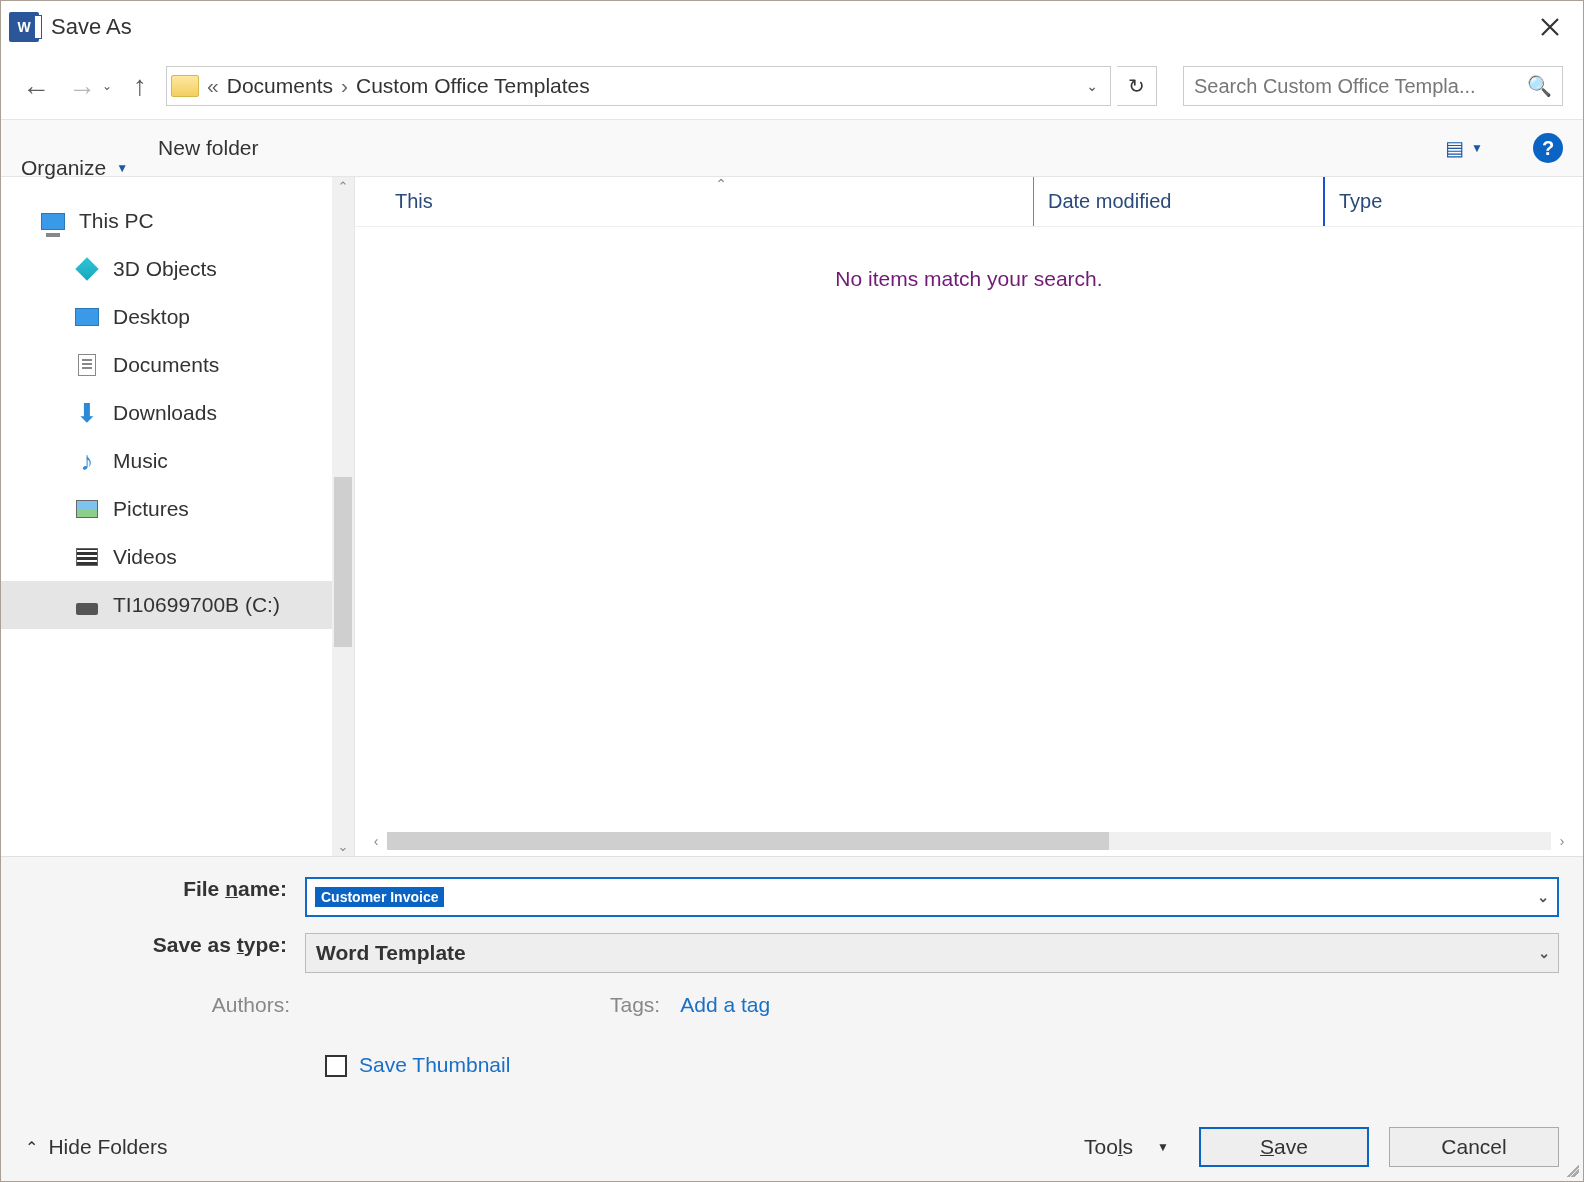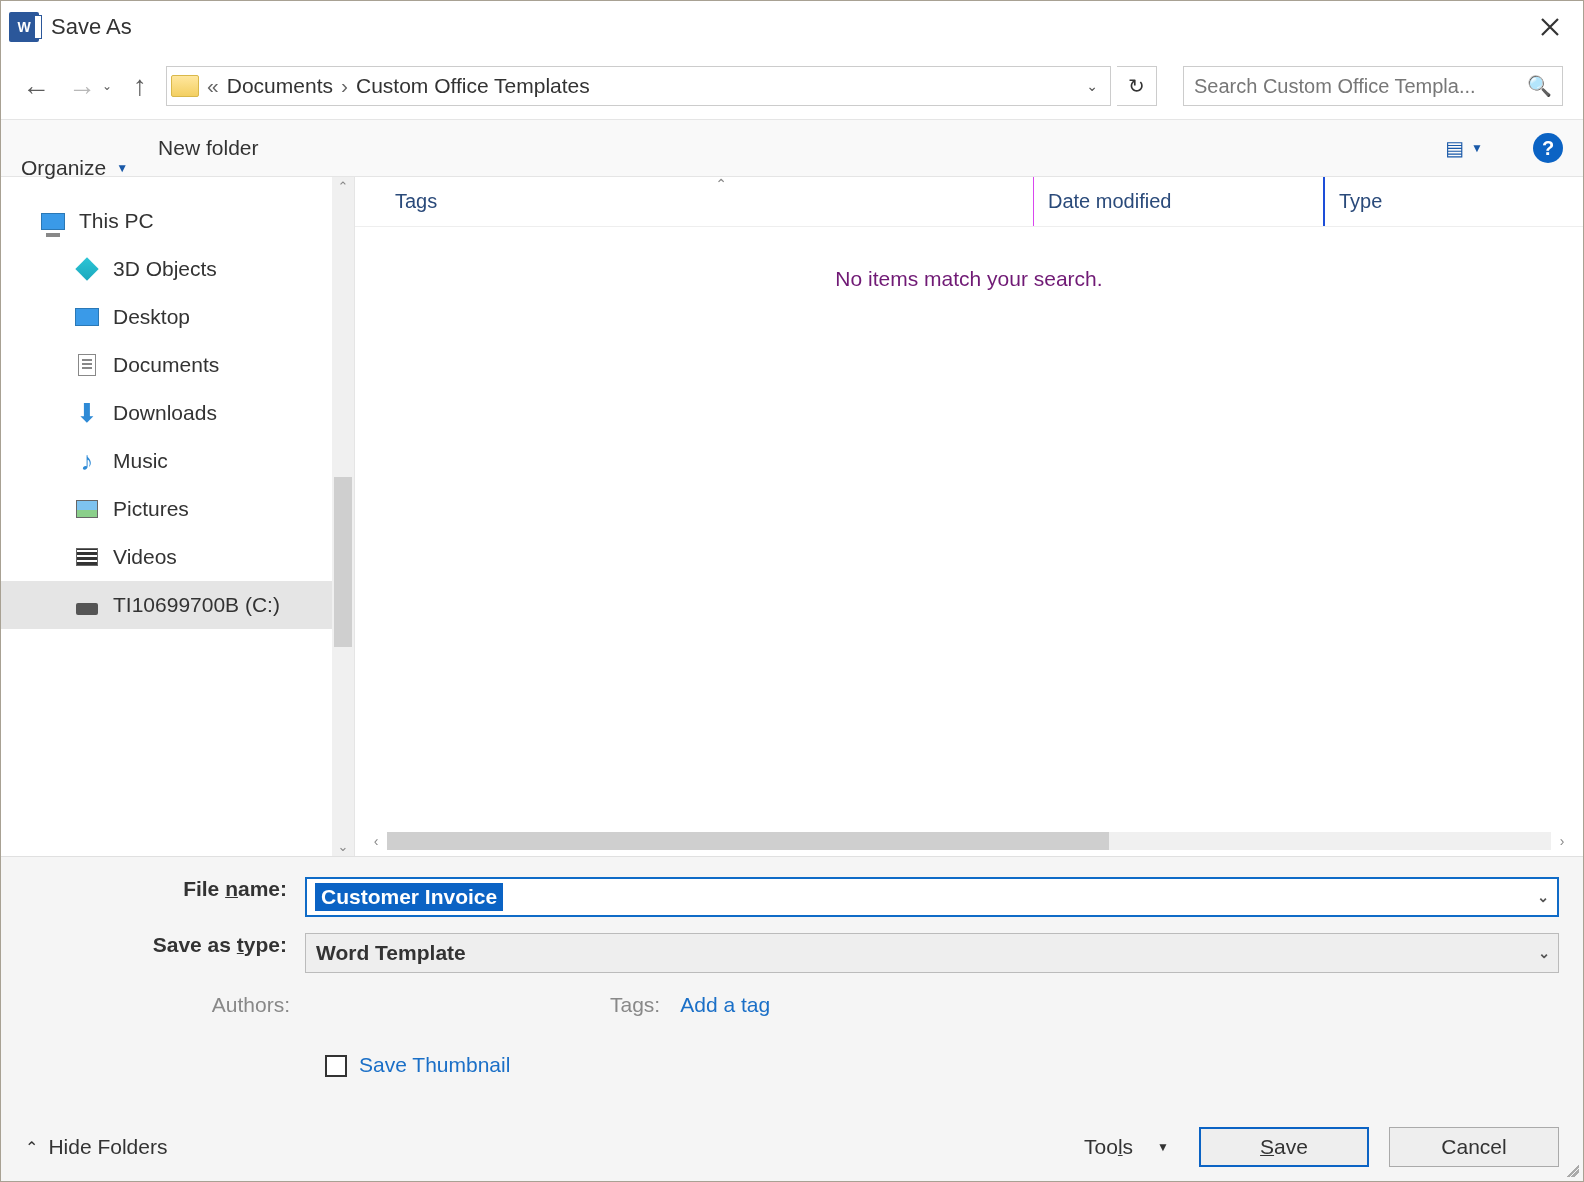--- a/index.html
+++ b/index.html
@@ -241,21 +241,21 @@
     border: 2px solid #0f6bc7;
     background: #fff;
     display: flex; align-items: center;
     padding: 0 8px;
     position: relative;
   }
   .filename-sel {
     background: #0b63c4;
     color: #fff;
     padding: 2px 6px;
-    font-size: 21px;
+    font-size: 14px;
   }
   .combo-dd {
     position: absolute; right: 8px; top: 50%; transform: translateY(-50%);
     color: #555; font-size: 14px;
   }
   .savetype-box {
     flex: 1;
     height: 40px;
     border: 1px solid #bbb;
     background: #eee;
@@ -424,21 +424,21 @@
       </div>
       <div class="tree-scroll">
         <div class="caret">⌃</div>
         <div class="tree-thumb"></div>
         <div class="caret-bot">⌄</div>
       </div>
     </div>
 
     <div class="filelist">
       <div class="col-headers">
-        <div class="col1">Tags</div>
+        <div class="col1">This</div>
         <div class="col2">Date modified</div>
         <div class="col3">Type</div>
       </div>
       <div class="empty-msg">No items match your search.</div>
       <div class="hscroll">
         <div class="hcar">‹</div>
         <div class="htrack">
             <div class="hthumb"></div>
           </div>
         <div class="hcar">›</div>

